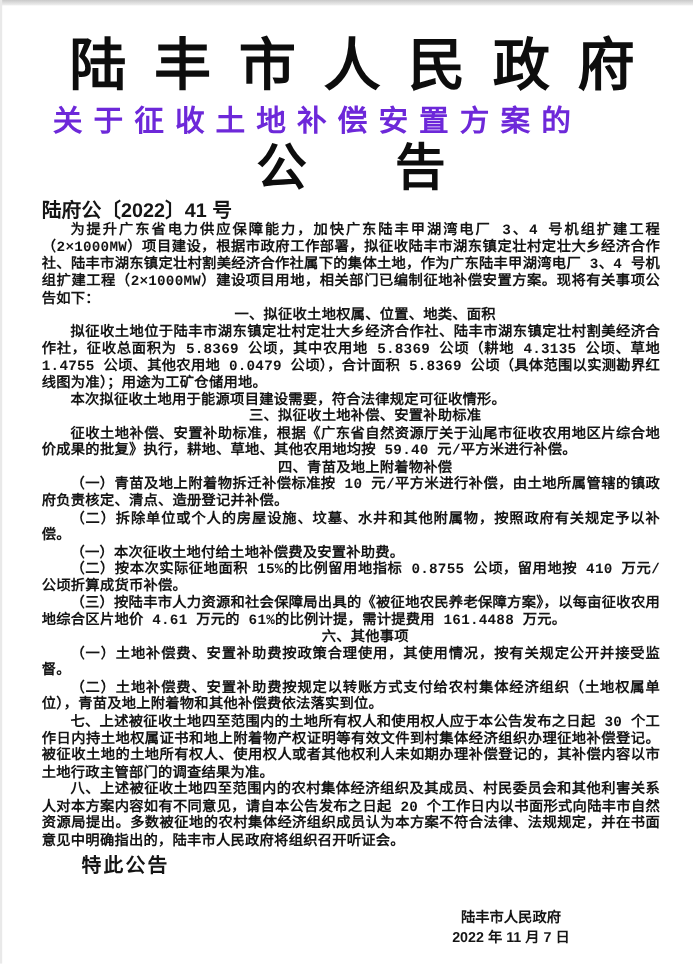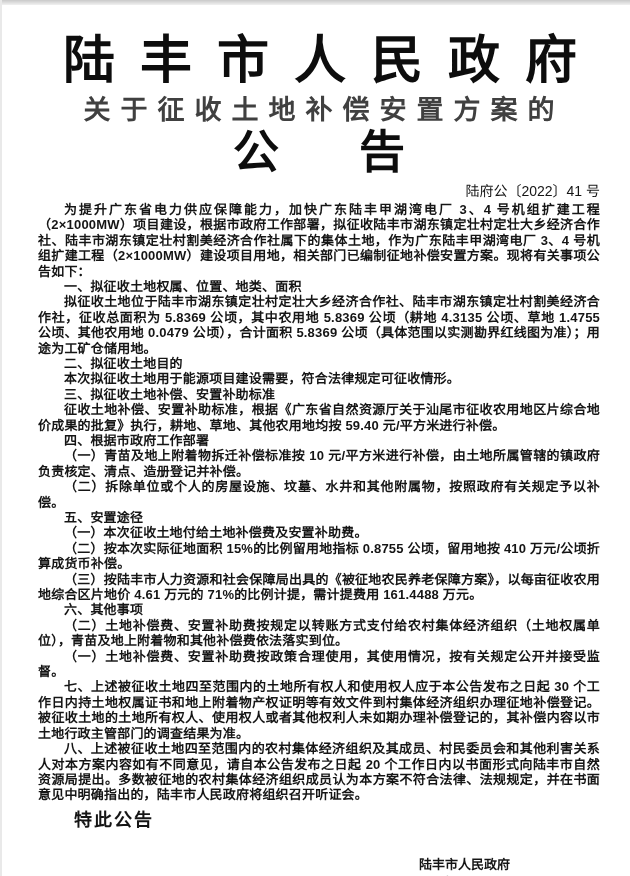--- a/index.html
+++ b/index.html
@@ -43,63 +43,62 @@
     font-weight: bold;
     font-size: 52px;
     line-height: 1.05;
     letter-spacing: 25px;
     padding-left: 25px;      
     white-space: nowrap;
     color: #0d0d0d;
   }
   .subject-line {
     margin: 7px 0 0 0;
-    text-align: center;
     font-family: "Liberation Serif", "DejaVu Serif", serif;
     font-weight: bold;
     font-size: 27px;
     line-height: 1.1;
     letter-spacing: 10px;
     padding-left: 10px;
     white-space: nowrap;
-    color: #404040;
+    color: #6d28d9;
   }
   .notice-title {
     margin: 3px 0 0 0;
     display: flex;
     justify-content: center;
     gap: 80px;
     font-family: "Liberation Serif", "DejaVu Serif", serif;
     font-weight: bold;
     font-size: 46px;
     line-height: 1.1;
     color: #0d0d0d;
   }
   .doc-number {
     margin-top: 5px;
-    text-align: right;
-    font-size: 14px;
-    font-weight: normal;
+    font-size: 18px;
+    font-weight: bold;
     line-height: 15px;
   }
   
   .doc-body {
     margin-top: 3px;
+    font-family: Liberation Mono, monospace;
   }
   .doc-body p {
     margin: 0;
     font-size: 13px;
     line-height: 15.4px;
     font-weight: bold;
     text-indent: 2em;
     text-align: justify;
     letter-spacing: 0.2px;
   }
   .doc-body p.heading {
-    text-align: left;
+    text-align: center;
   }
   .doc-body p.closing {
     font-size: 18px;
     line-height: 20px;
     margin-top: 7px;
     letter-spacing: 2px;
   }
   
   .signature-block {
     margin: 26px 82px 0 auto;
@@ -126,34 +125,32 @@
     <span>公</span>
     <span>告</span>
   </h2>
 
   <div class="doc-number">陆府公〔2022〕41 号</div>
 
   <main class="doc-body">
       <p class="paragraph">为提升广东省电力供应保障能力，加快广东陆丰甲湖湾电厂 3、4 号机组扩建工程（2×1000MW）项目建设，根据市政府工作部署，拟征收陆丰市湖东镇定壮村定壮大乡经济合作社、陆丰市湖东镇定壮村割美经济合作社属下的集体土地，作为广东陆丰甲湖湾电厂 3、4 号机组扩建工程（2×1000MW）建设项目用地，相关部门已编制征地补偿安置方案。现将有关事项公告如下：</p>
       <p class="heading">一、拟征收土地权属、位置、地类、面积</p>
       <p class="paragraph">拟征收土地位于陆丰市湖东镇定壮村定壮大乡经济合作社、陆丰市湖东镇定壮村割美经济合作社，征收总面积为 5.8369 公顷，其中农用地 5.8369 公顷（耕地 4.3135 公顷、草地 1.4755 公顷、其他农用地 0.0479 公顷），合计面积 5.8369 公顷（具体范围以实测勘界红线图为准）；用途为工矿仓储用地。</p>
-      <p class="heading">二、拟征收土地目的</p>
       <p class="paragraph">本次拟征收土地用于能源项目建设需要，符合法律规定可征收情形。</p>
       <p class="heading">三、拟征收土地补偿、安置补助标准</p>
       <p class="paragraph">征收土地补偿、安置补助标准，根据《广东省自然资源厅关于汕尾市征收农用地区片综合地价成果的批复》执行，耕地、草地、其他农用地均按 59.40 元/平方米进行补偿。</p>
-      <p class="heading">四、根据市政府工作部署</p>
+      <p class="heading">四、青苗及地上附着物补偿</p>
       <p class="paragraph">（一）青苗及地上附着物拆迁补偿标准按 10 元/平方米进行补偿，由土地所属管辖的镇政府负责核定、清点、造册登记并补偿。</p>
       <p class="paragraph">（二）拆除单位或个人的房屋设施、坟墓、水井和其他附属物，按照政府有关规定予以补偿。</p>
-      <p class="heading">五、安置途径</p>
       <p class="paragraph">（一）本次征收土地付给土地补偿费及安置补助费。</p>
       <p class="paragraph">（二）按本次实际征地面积 15%的比例留用地指标 0.8755 公顷，留用地按 410 万元/公顷折算成货币补偿。</p>
-      <p class="paragraph">（三）按陆丰市人力资源和社会保障局出具的《被征地农民养老保障方案》，以每亩征收农用地综合区片地价 4.61 万元的 71%的比例计提，需计提费用 161.4488 万元。</p>
+      <p class="paragraph">（三）按陆丰市人力资源和社会保障局出具的《被征地农民养老保障方案》，以每亩征收农用地综合区片地价 4.61 万元的 61%的比例计提，需计提费用 161.4488 万元。</p>
       <p class="heading">六、其他事项</p>
+      <p class="paragraph">（一）土地补偿费、安置补助费按政策合理使用，其使用情况，按有关规定公开并接受监督。</p>
       <p class="paragraph">（二）土地补偿费、安置补助费按规定以转账方式支付给农村集体经济组织（土地权属单位），青苗及地上附着物和其他补偿费依法落实到位。</p>
-      <p class="paragraph">（一）土地补偿费、安置补助费按政策合理使用，其使用情况，按有关规定公开并接受监督。</p>
       <p class="paragraph">七、上述被征收土地四至范围内的土地所有权人和使用权人应于本公告发布之日起 30 个工作日内持土地权属证书和地上附着物产权证明等有效文件到村集体经济组织办理征地补偿登记。被征收土地的土地所有权人、使用权人或者其他权利人未如期办理补偿登记的，其补偿内容以市土地行政主管部门的调查结果为准。</p>
       <p class="paragraph">八、上述被征收土地四至范围内的农村集体经济组织及其成员、村民委员会和其他利害关系人对本方案内容如有不同意见，请自本公告发布之日起 20 个工作日内以书面形式向陆丰市自然资源局提出。多数被征地的农村集体经济组织成员认为本方案不符合法律、法规规定，并在书面意见中明确指出的，陆丰市人民政府将组织召开听证会。</p>
       <p class="closing">特此公告</p>
     </main>
 
   <div class="signature-block">
     <div>陆丰市人民政府</div>
     <div>2022 年 11 月 7 日</div>
   </div>
 

